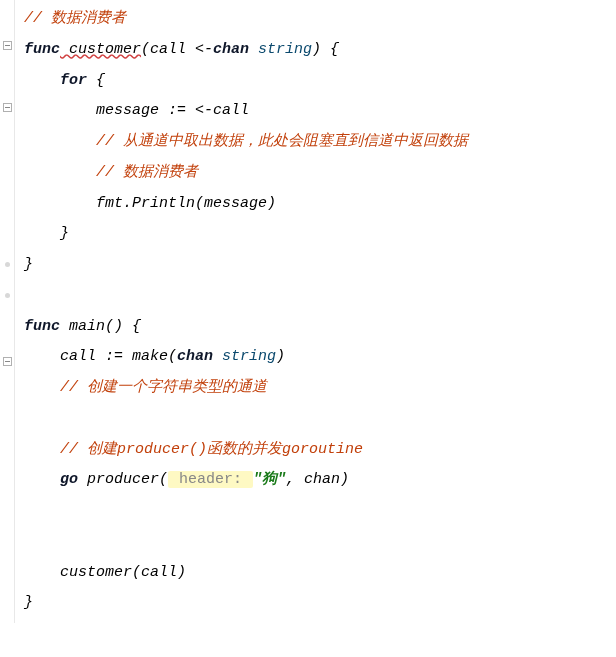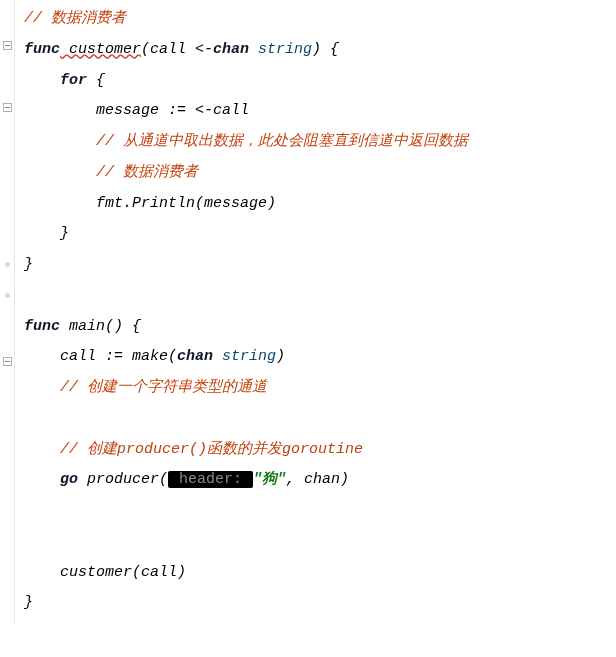--- a/index.html
+++ b/index.html
@@ -54,21 +54,21 @@
   }
   .line {
     white-space: pre;
   }
   .comment { color: #c2410c; }
   .keyword { color: #0f172a; font-weight: bold; }
   .type { color: #0c4a6e; }
   .ident { color: #000000; }
   .string { color: #1a7a1a; font-weight: bold; }
   .hint {
-    background: #000000;
+    background: #fef9c3;
     font-style: normal;
     color: #888;
     padding: 0 2px;
     border-radius: 2px;
   }
   .spell {
     text-decoration: underline wavy #d04040;
     text-decoration-skip-ink: none;
   }
 </style>

